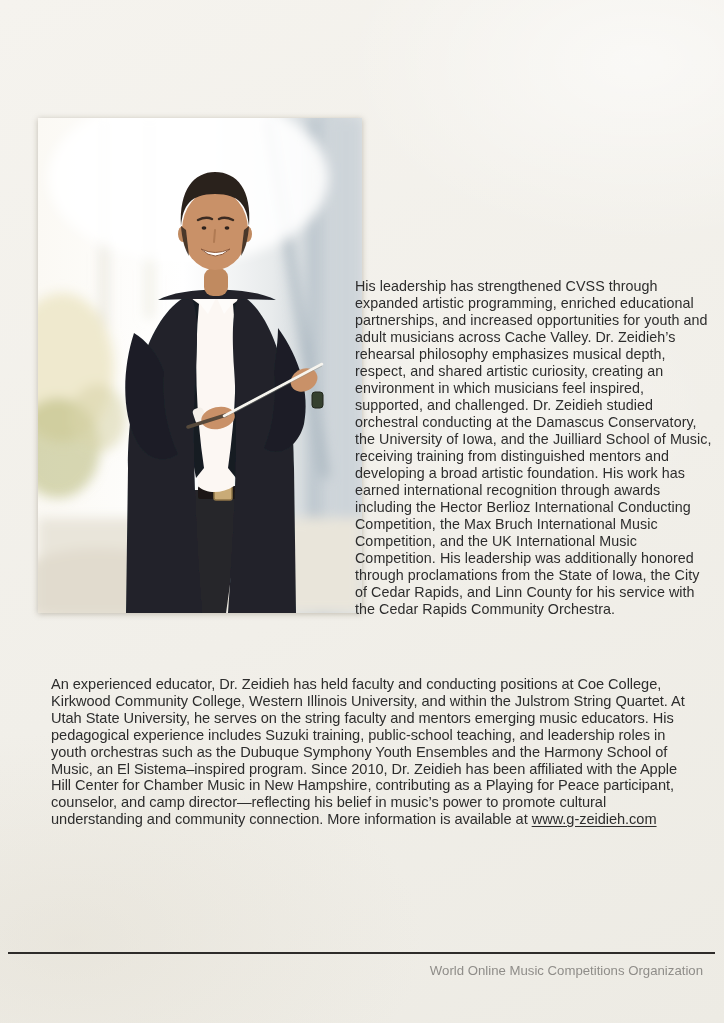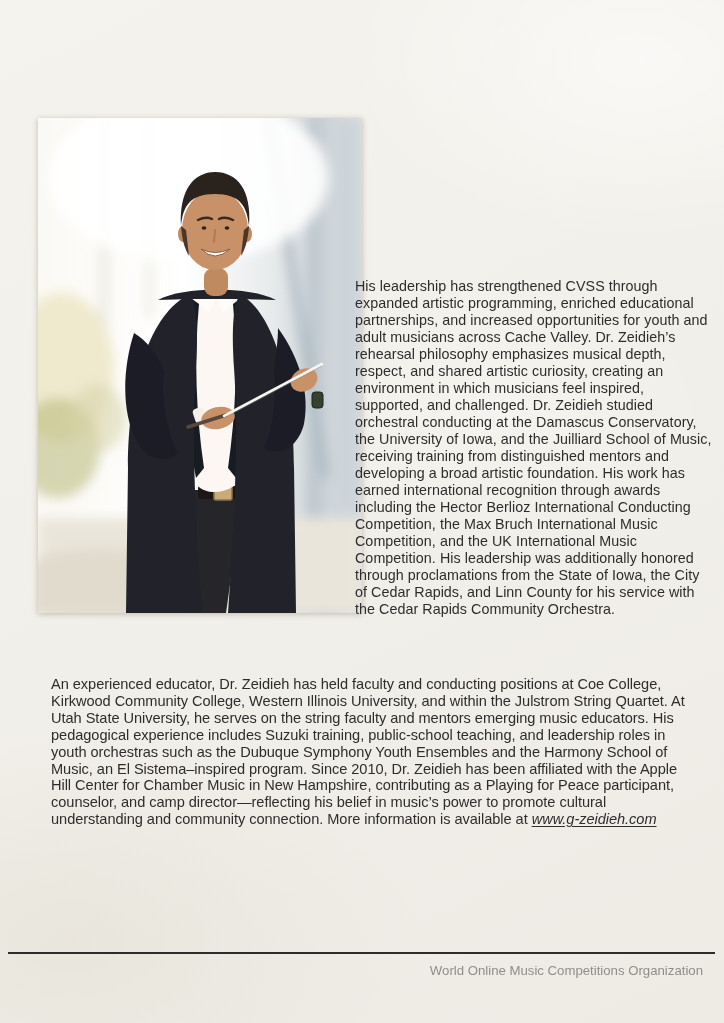--- a/index.html
+++ b/index.html
@@ -34,21 +34,21 @@
   .bio-col{
     position:absolute;left:343px;top:266px;width:357px;
     font-size:14.3px;line-height:17px;letter-spacing:.05px;
     color:var(--ink);margin:12px;
   }
   .bio-main{
     position:absolute;left:51px;top:676px;width:650px;
     font-size:14.6px;line-height:16.9px;letter-spacing:-.05px;
     color:var(--ink);margin:0;
   }
-  .bio-link{color:inherit;text-decoration:underline;text-underline-offset:2px;font-style:italic;}
+  .bio-link{color:inherit;text-decoration:underline;text-underline-offset:2px;}
   .footer-divider{
     position:absolute;left:8px;right:9px;top:952px;height:2px;
     background:var(--divider);
   }
   .page-footer{
     position:absolute;right:21px;top:962px;text-align:center;
     font-size:13.2px;line-height:18.5px;color:var(--muted);
   }
 </style>
 </head>

